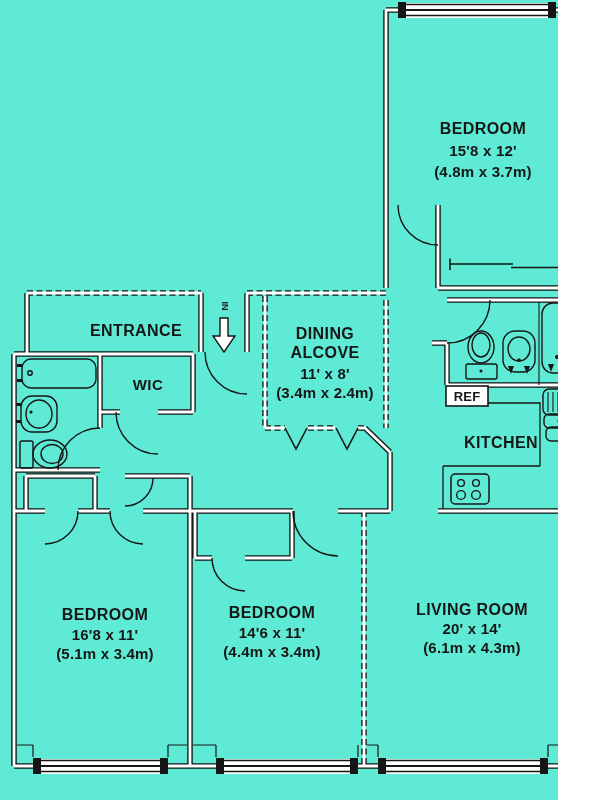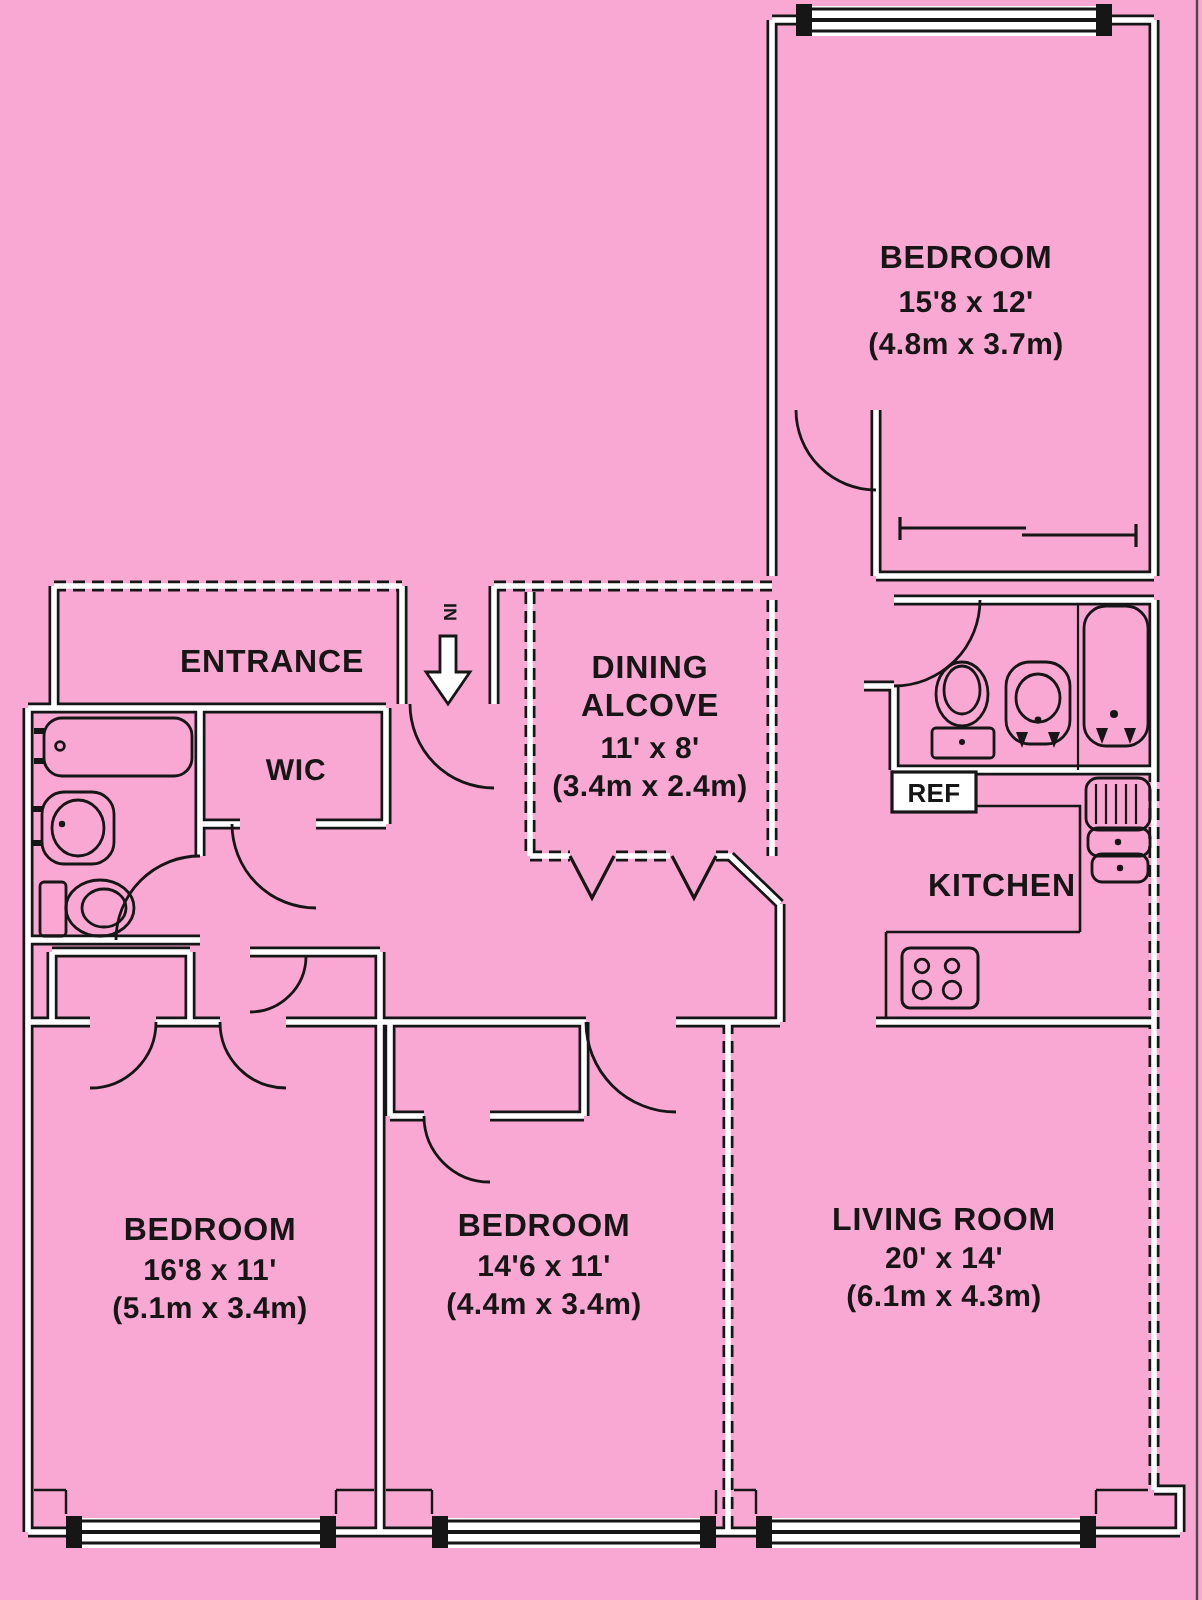--- a/index.html
+++ b/index.html
@@ -1,16 +1,16 @@
 <!DOCTYPE html>
 <html><head>
 <meta charset="utf-8">
 <style>
   html,body{margin:0;padding:0;background:#ffffff;}
-  .page{position:relative;width:601px;height:800px;background:#f9a8d4;overflow:hidden;
+  .page{position:relative;width:558px;height:800px;background:#5eead4;overflow:hidden;
         font-family:"Liberation Sans", sans-serif;}
   svg{display:block;}
   text{fill:#161616;font-family:"Liberation Sans", sans-serif;font-weight:bold;}
   .room-name{font-size:16px;letter-spacing:0.4px;}
   .room-dim{font-size:15px;letter-spacing:0.2px;}
   .small-label{font-size:13px;letter-spacing:0.2px;}
   .tiny-label{font-size:9px;}
 </style>
 </head>
 <body>

